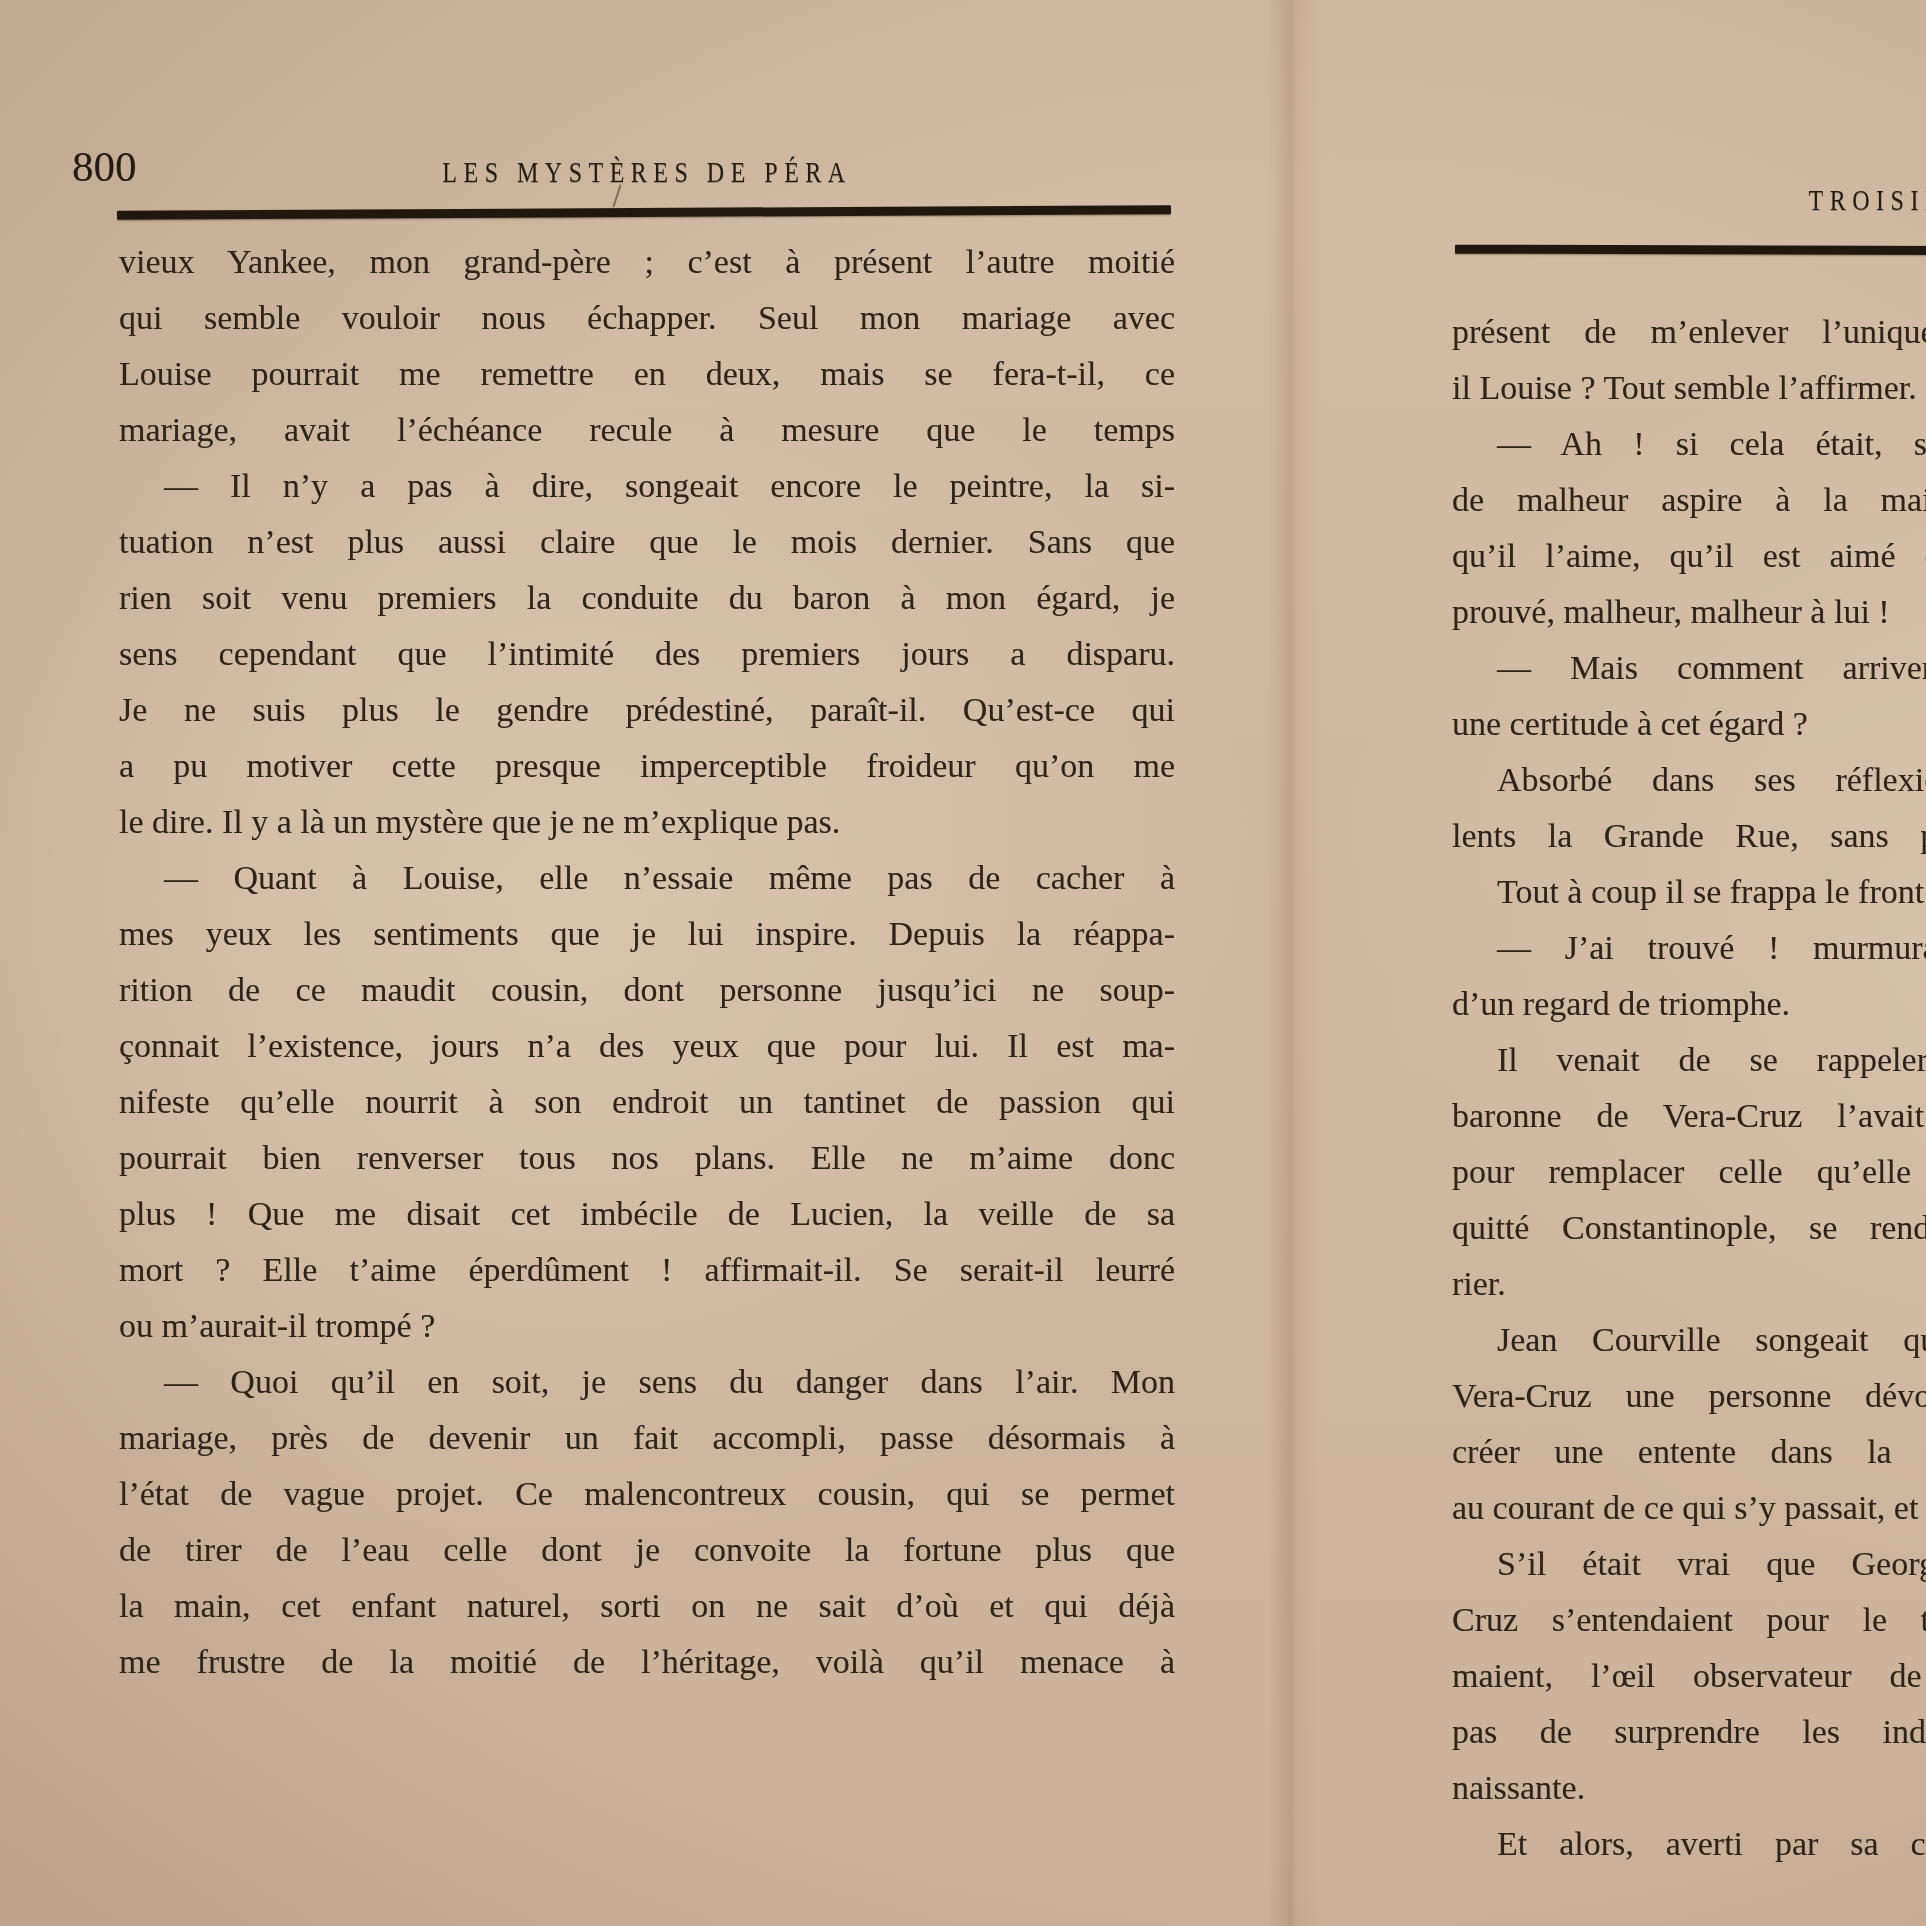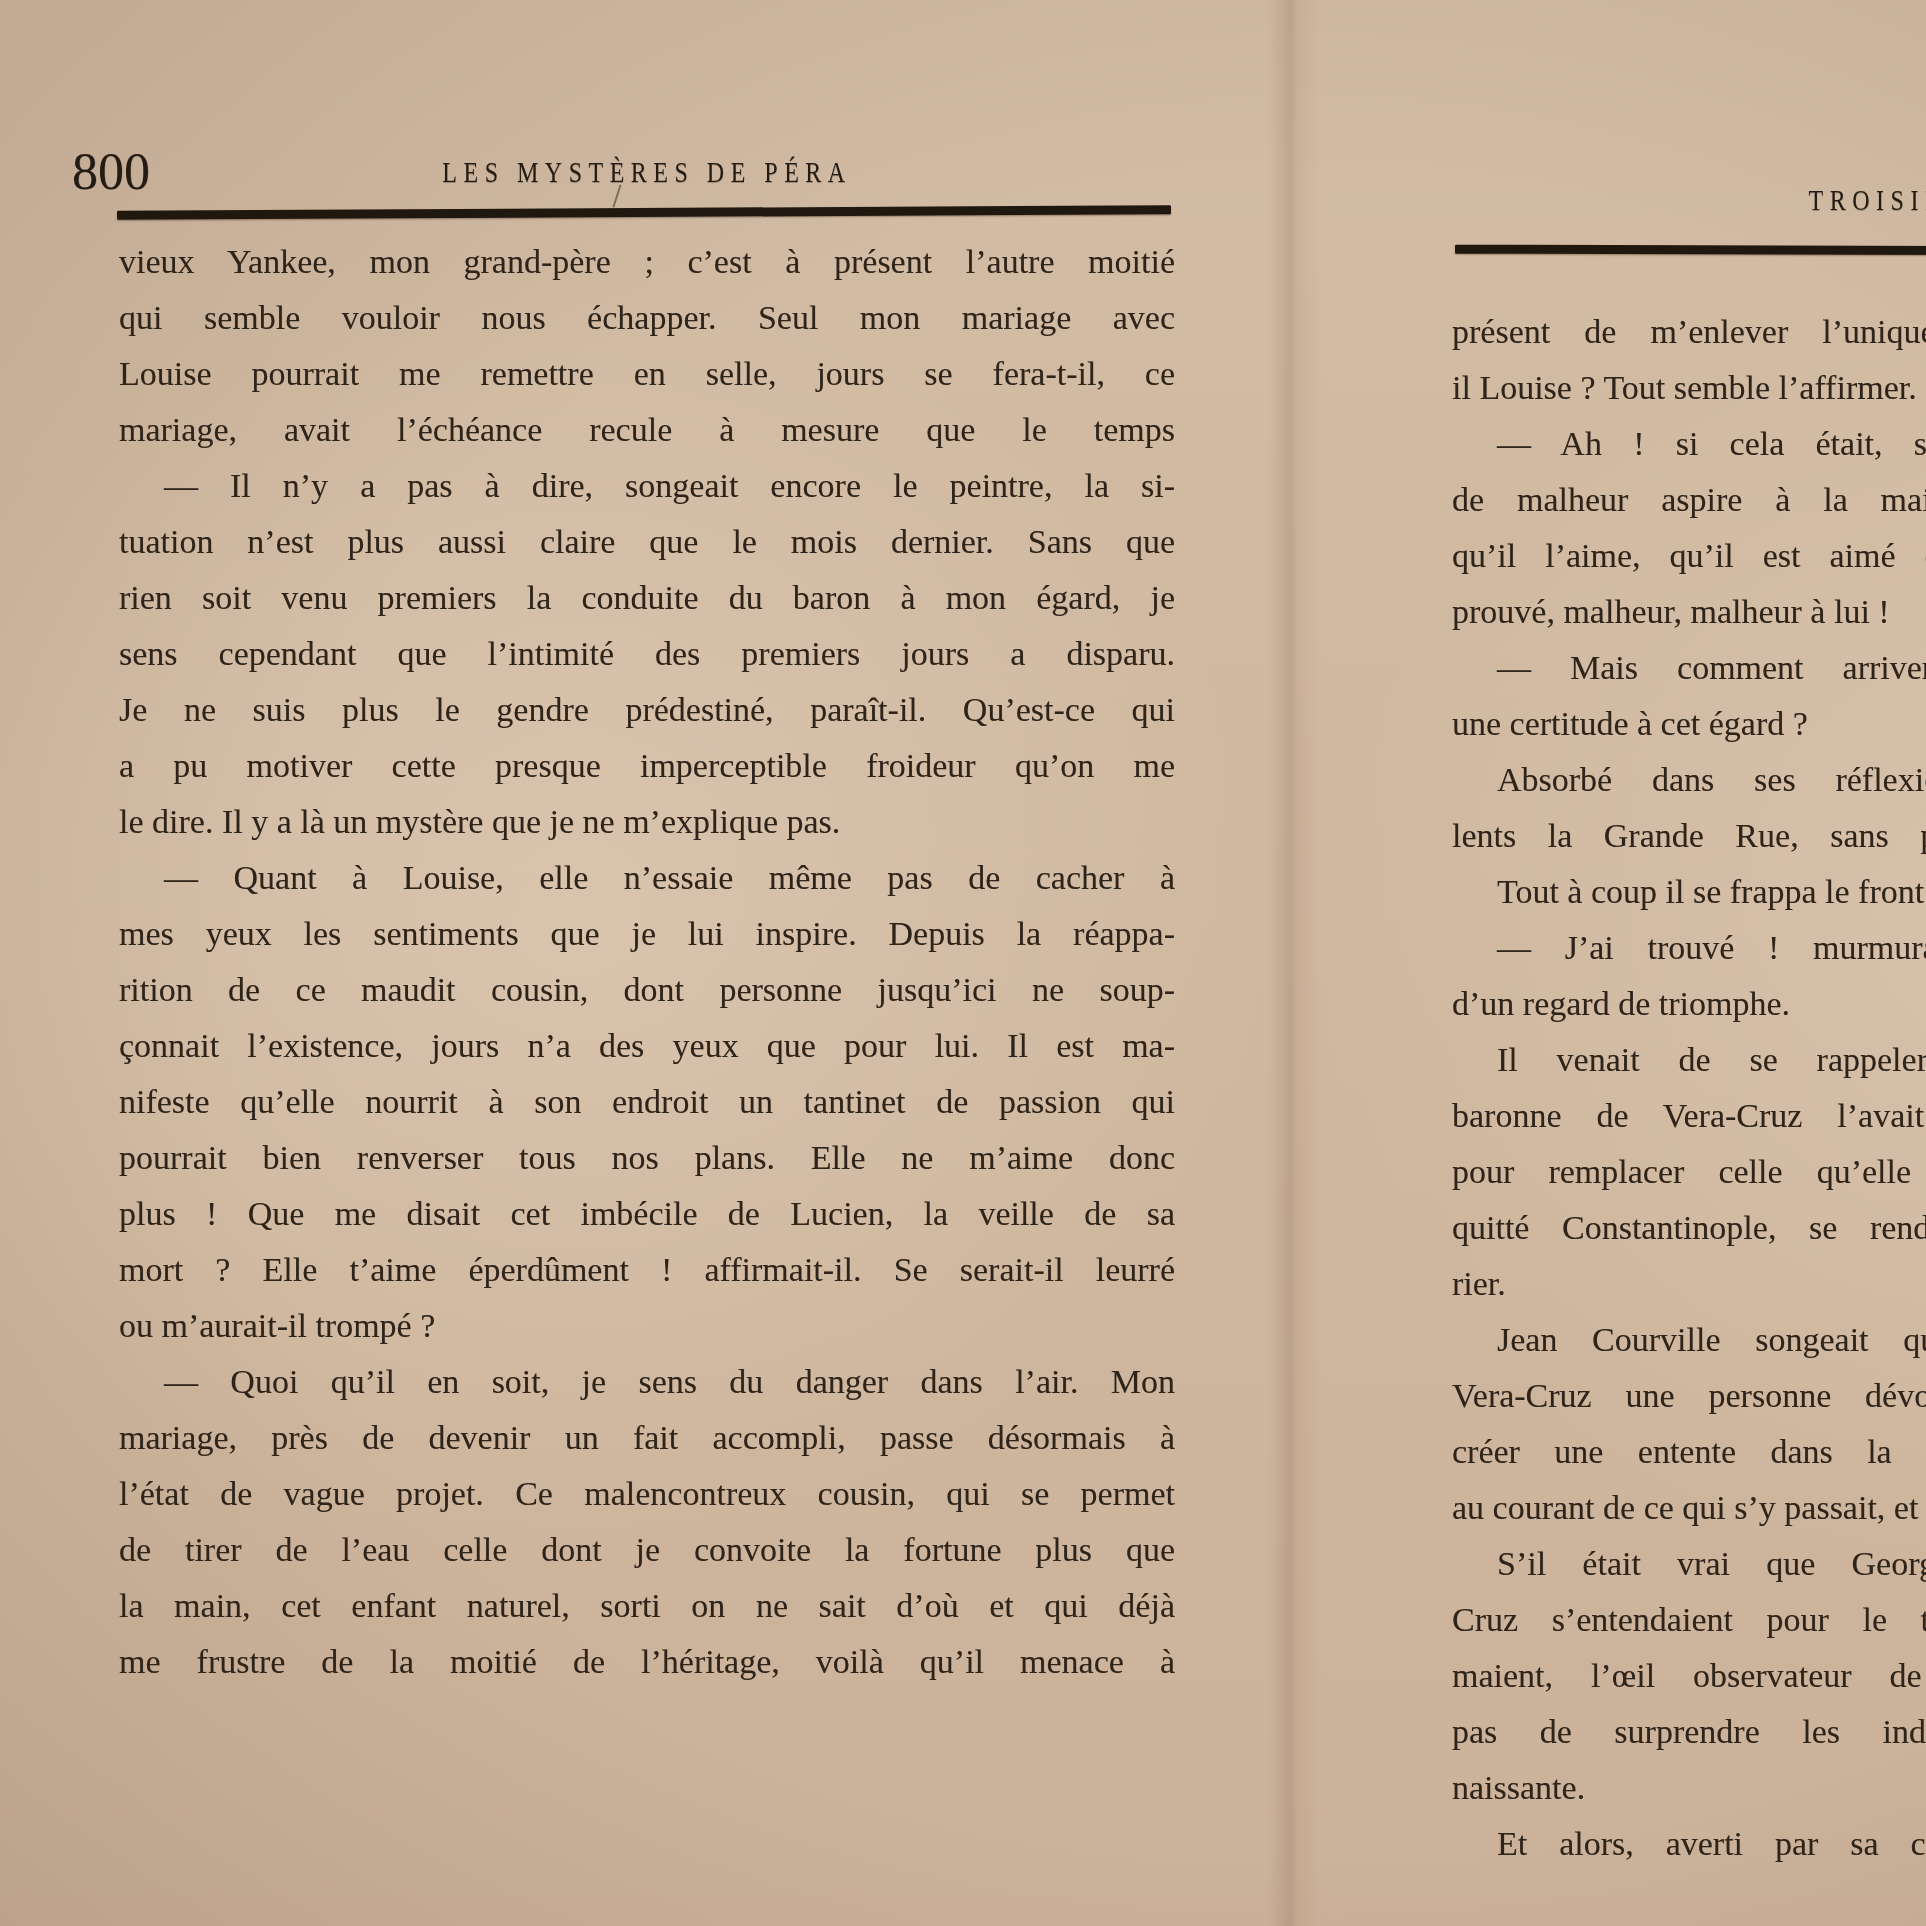--- a/index.html
+++ b/index.html
@@ -15,21 +15,21 @@
       linear-gradient(90deg, rgba(0,0,0,0) 1267px, rgba(140,110,88,.28) 1291px, rgba(185,152,126,.30) 1297px, rgba(0,0,0,0) 1321px),
       
       radial-gradient(ellipse 1002px 925px at 578px 925px, rgba(255,246,232,.20), rgba(0,0,0,0) 70%),
       radial-gradient(ellipse 1002px 925px at 2003px 963px, rgba(255,246,232,.16), rgba(0,0,0,0) 70%),
       
       radial-gradient(ellipse 1772px 1387px at 1308px 1018px, rgba(0,0,0,0) 60%, rgba(92,66,46,.14) 100%),
       linear-gradient(180deg,#d3bca5 0%, #d0b8a0 40%, #cbb199 100%);
   }
   .page{position:absolute;top:0;height:100%;}
   .pagenum{
-    position:absolute;font-size:52px;color:#241c13;
+    position:absolute;font-size:43px;color:#241c13;
     text-shadow:0.4px 0.4px 0 rgba(40,30,20,.25);
   }
   .running-title{
     position:absolute;text-align:center;font-size:24px;color:#241c13;
     letter-spacing:6.5px;white-space:nowrap;
     transform:scaleY(1.25);transform-origin:top;
     text-shadow:0.2px 0.2px 0 rgba(40,30,20,.3);
   }
   .rule{
     position:absolute;background:#20180f;border-radius:1.2px;
@@ -55,21 +55,21 @@
 <div class="scan">
 
   <div class="page" style="left:0;width:1294px;">
     <div class="pagenum" style="left:72px;top:142px;">800</div>
     <div class="running-title" style="left:119px;width:1056px;top:156px;">LES MYSTÈRES DE PÉRA</div>
     <div class="stray" style="left:616px;top:184px;"></div>
     <div class="rule" style="left:117px;top:208px;width:1054px;height:8.9px;transform:rotate(-0.3deg);"></div>
     <div class="textblock" style="left:119px;top:234px;width:1056px;--lh:56px;">
         <div class="line">vieux Yankee, mon grand-père ; c’est à présent l’autre moitié</div>
         <div class="line">qui semble vouloir nous échapper. Seul mon mariage avec</div>
-        <div class="line">Louise pourrait me remettre en selle, jours se fera-t-il, ce</div>
+        <div class="line">Louise pourrait me remettre en deux, mais se fera-t-il, ce</div>
         <div class="line">mariage, avait l’échéance recule à mesure que le temps</div>
         <div class="line indent">— Il n’y a pas à dire, songeait encore le peintre, la si-</div>
         <div class="line">tuation n’est plus aussi claire que le mois dernier. Sans que</div>
         <div class="line">rien soit venu premiers la conduite du baron à mon égard, je</div>
         <div class="line">sens cependant que l’intimité des premiers jours a disparu.</div>
         <div class="line">Je ne suis plus le gendre prédestiné, paraît-il. Qu’est-ce qui</div>
         <div class="line">a pu motiver cette presque imperceptible froideur qu’on me</div>
         <div class="line short">le dire. Il y a là un mystère que je ne m’explique pas.</div>
         <div class="line indent">— Quant à Louise, elle n’essaie même pas de cacher à</div>
         <div class="line">mes yeux les sentiments que je lui inspire. Depuis la réappa-</div>

